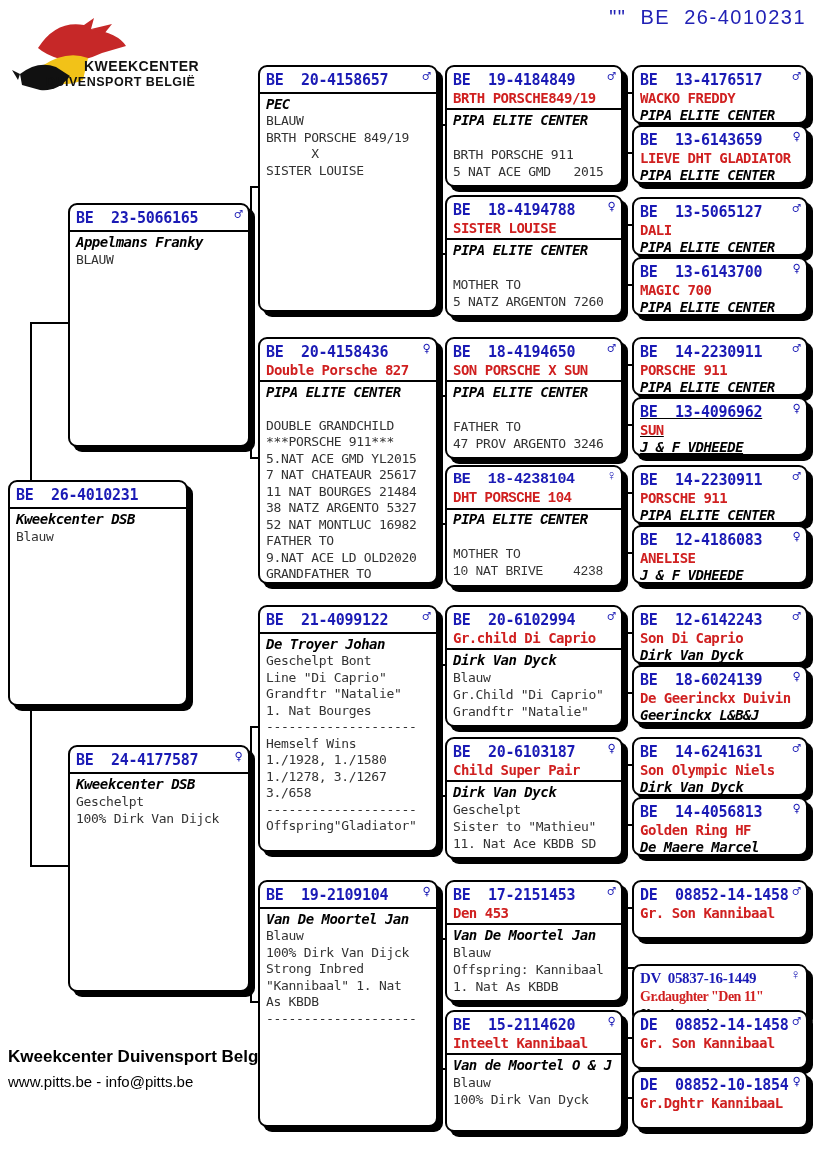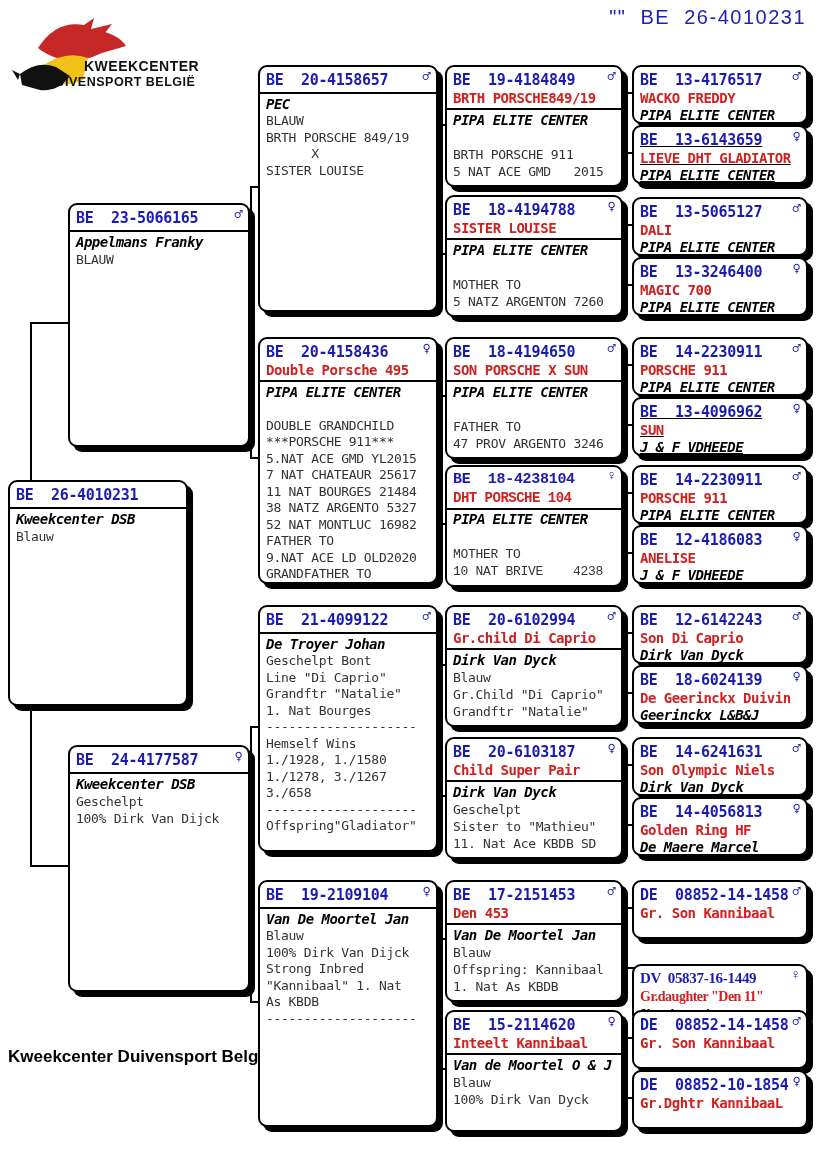--- a/index.html
+++ b/index.html
@@ -130,21 +130,21 @@
   <div class="hdr"><span class="ring">BE  20-4158657</span><span class="sex">♂</span></div>
   <div class="sep"></div>
   <div class="owner">PEC</div>
   <div class="bodytxt">BLAUW
 BRTH PORSCHE 849/19
       X
 SISTER LOUISE</div>
 </div>
 <div class="box tall" style="left:258px;top:337px;width:176px;height:243px;">
   <div class="hdr"><span class="ring">BE  20-4158436</span><span class="sex">♀</span></div>
-  <div class="rname">Double Porsche 495</div>
+  <div class="rname">Double Porsche 827</div>
   <div class="sep"></div>
   <div class="owner">PIPA ELITE CENTER</div>
   <div class="bodytxt">
 DOUBLE GRANDCHILD
 ***PORSCHE 911***
 5.NAT ACE GMD YL2015
 7 NAT CHATEAUR 25617
 11 NAT BOURGES 21484
 38 NATZ ARGENTO 5327
 52 NAT MONTLUC 16982
@@ -250,32 +250,32 @@
   <div class="owner">Van de Moortel O &amp; J</div>
   <div class="bodytxt">Blauw
 100% Dirk Van Dyck</div>
 </div>
 
 <div class="box sm" style="left:632px;top:65px;width:172px;height:55px;">
   <div class="hdr"><span class="ring">BE  13-4176517</span><span class="sex">♂</span></div>
   <div class="rname">WACKO FREDDY</div>
   <div class="owner">PIPA ELITE CENTER</div>
 </div>
-<div class="box sm" style="left:632px;top:125px;width:172px;height:55px;text-decoration:underline;">
+<div class="box sm" style="left:632px;top:125px;width:172px;height:55px;">
   <div class="hdr"><span class="ring">BE  13-6143659</span><span class="sex">♀</span></div>
   <div class="rname">LIEVE DHT GLADIATOR</div>
   <div class="owner">PIPA ELITE CENTER</div>
 </div>
 <div class="box sm" style="left:632px;top:197px;width:172px;height:55px;">
   <div class="hdr"><span class="ring">BE  13-5065127</span><span class="sex">♂</span></div>
   <div class="rname">DALI</div>
   <div class="owner">PIPA ELITE CENTER</div>
 </div>
 <div class="box sm" style="left:632px;top:257px;width:172px;height:55px;">
-  <div class="hdr"><span class="ring">BE  13-3246400</span><span class="sex">♀</span></div>
+  <div class="hdr"><span class="ring">BE  13-6143700</span><span class="sex">♀</span></div>
   <div class="rname">MAGIC 700</div>
   <div class="owner">PIPA ELITE CENTER</div>
 </div>
 <div class="box sm" style="left:632px;top:337px;width:172px;height:55px;">
   <div class="hdr"><span class="ring">BE  14-2230911</span><span class="sex">♂</span></div>
   <div class="rname">PORSCHE 911</div>
   <div class="owner">PIPA ELITE CENTER</div>
 </div>
 <div class="box sm" style="left:632px;top:397px;width:172px;height:55px;text-decoration:underline;">
   <div class="hdr"><span class="ring">BE  13-4096962</span><span class="sex">♀</span></div>
@@ -328,13 +328,14 @@
   <div class="owner"></div>
 </div>
 <div class="box sm" style="left:632px;top:1070px;width:172px;height:55px;">
   <div class="hdr"><span class="ring">DE  08852-10-1854</span><span class="sex">♀</span></div>
   <div class="rname">Gr.Dghtr KannibaaL</div>
   <div class="owner"></div>
 </div>
 
 <div class="footer">
   <div class="f1">Kweekcenter Duivensport België</div>
+  <div class="f3">www.pitts.be - info@pitts.be</div>
 </div>
 
 </body></html>

